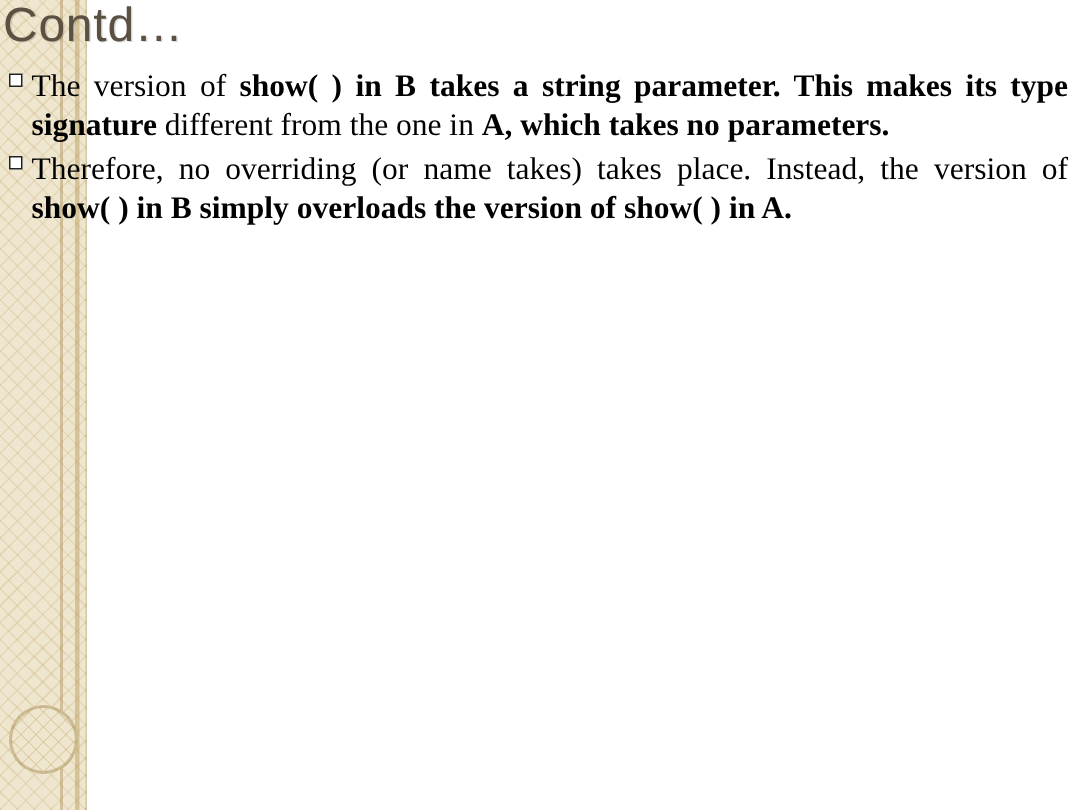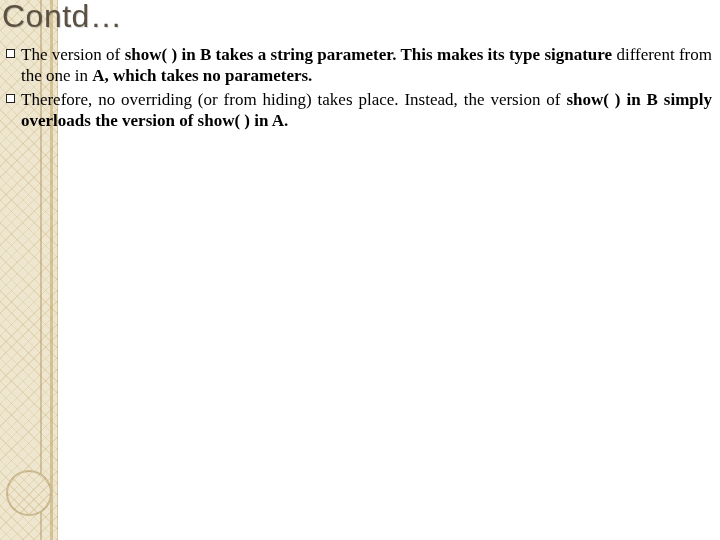--- a/index.html
+++ b/index.html
@@ -81,21 +81,21 @@
     flex: 0 0 auto;
     width: 9px;
     height: 9px;
     border: 1px solid #222;
     margin-top: 5px;
     margin-right: 6px;
     background: #fff;
   }
   .bullet-text {
     flex: 1 1 auto;
-    font-size: 17px;
+    font-size: 21px;
     line-height: 1.25;
     color: #000;
     text-align: justify;
     text-justify: inter-word;
   }
   .b { font-weight: bold; }
 </style>
 </head>
 <body>
 
@@ -107,15 +107,15 @@
 
 <div class="slide-title">Contd…</div>
 
 <div class="content">
   <div class="bullet-row">
     <div class="bullet-box"></div>
     <div class="bullet-text"><span>The version of </span><span class="b">show( ) in B takes a string parameter. This makes its type signature </span><span>different from the one in </span><span class="b">A, which takes no parameters.</span></div>
   </div>
   <div class="bullet-row">
     <div class="bullet-box"></div>
-    <div class="bullet-text"><span>Therefore, no overriding (or from hiding) takes place. Instead, the version of </span><span class="b">show( ) in B simply overloads the version of show( ) in A.</span></div>
+    <div class="bullet-text"><span>Therefore, no overriding (or name takes) takes place. Instead, the version of </span><span class="b">show( ) in B simply overloads the version of show( ) in A.</span></div>
   </div>
 </div>
 
 </body></html>

